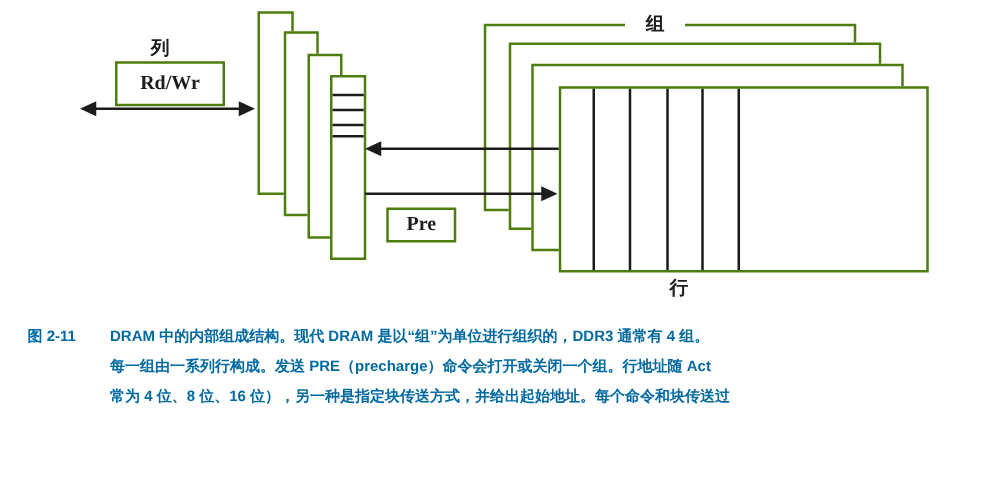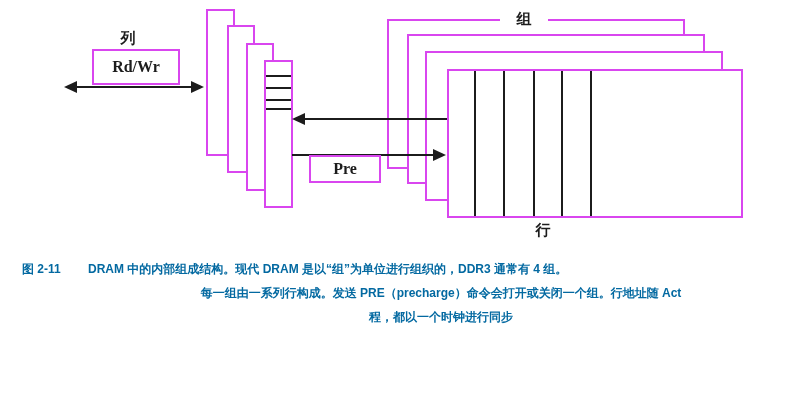--- a/index.html
+++ b/index.html
@@ -1,20 +1,20 @@
 <!DOCTYPE html>
 <html><head>
 <meta charset="utf-8">
 <style>
   html,body{margin:0;padding:0;background:#ffffff;}
   #canvas{position:relative;width:800px;height:402px;background:#ffffff;overflow:hidden;
           font-family:"Liberation Sans","DejaVu Sans",sans-serif;color:#1c1c1c;}
 
   
-  .rect{position:absolute;background:#ffffff;border:2px solid #d946ef;box-sizing:border-box;}
+  .rect{position:absolute;background:#ffffff;border:2px solid #4d7c0f;box-sizing:border-box;}
 
   
   .dlabel{position:absolute;font-size:15px;font-weight:bold;text-align:center;
           font-family:"Liberation Sans","DejaVu Sans",sans-serif;}
 
   
   .boxlabel{display:flex;align-items:center;justify-content:center;width:100%;height:100%;
             font-family:"Liberation Serif","DejaVu Serif",serif;font-weight:bold;font-size:16px;}
 
   
@@ -24,21 +24,21 @@
   .ahead.right{border-width:6px 0 6px 13px;border-color:transparent transparent transparent #1c1c1c;}
 
   
   .hline{position:absolute;left:0;width:100%;height:2px;background:#1c1c1c;}
   .vline{position:absolute;top:0;height:100%;width:2px;background:#1c1c1c;}
 
   
   .caption{position:absolute;left:22px;top:257px;width:772px;font-weight:bold;
            font-size:12px;line-height:24px;color:#0369a1;}
   .cap-line{white-space:nowrap;}
-  .cap-line.indent{padding-left:66px;text-align:center;}
+  .cap-line.indent{padding-left:66px;}
   .fignum{display:inline-block;width:66px;}
 
   
   .z1{z-index:1}.z2{z-index:2}.z3{z-index:3}.z4{z-index:4}
   .z6{z-index:6}.z7{z-index:7}.z8{z-index:8}
 </style>
 </head>
 <body>
 
 <div id="canvas">
@@ -63,21 +63,21 @@
     <div class="hline" style="top:46px;"></div>
   </div>
 
   <div class="aline z6" style="left:301px;top:118px;width:146px;"></div>
   <div class="ahead left z6" style="left:292px;top:113px;"></div>
 
 
   <div class="aline z6" style="left:292px;top:154px;width:144px;"></div>
   <div class="ahead right z6" style="left:433px;top:149px;"></div>
 
-  <div class="rect z7" style="left:309px;top:155px;width:72px;height:28px;">
+  <div class="rect z7" style="left:309px;top:166px;width:56px;height:28px;">
     <div class="boxlabel">Pre</div>
   </div>
 
   <div class="rect z1" style="left:387px;top:19px;width:298px;height:150px;"></div>
   <div class="rect z2" style="left:407px;top:34px;width:298px;height:150px;"></div>
   <div class="rect z3" style="left:425px;top:51px;width:298px;height:150px;"></div>
   <div class="rect z4" style="left:447px;top:69px;width:296px;height:149px;">
     <div class="vline" style="left:25px;"></div>
     <div class="vline" style="left:54px;"></div>
     <div class="vline" style="left:84px;"></div>
@@ -85,16 +85,16 @@
     <div class="vline" style="left:141px;"></div>
   </div>
 
   <div class="dlabel z8" style="left:500px;top:10px;width:48px;height:20px;background:#ffffff;">组</div>
 
   <div class="dlabel z8" style="left:523px;top:221px;width:40px;">行</div>
 
   <div class="caption">
     <div class="cap-line"><span class="fignum">图 2-11</span><span>DRAM 中的内部组成结构。现代 DRAM 是以“组”为单位进行组织的，DDR3 通常有 4 组。</span></div>
     <div class="cap-line indent">每一组由一系列行构成。发送 PRE（precharge）命令会打开或关闭一个组。行地址随 Act</div>
-    <div class="cap-line indent">程，都以一个时钟进行同步</div>
+    <div class="cap-line indent">常为 4 位、8 位、16 位），另一种是指定块传送方式，并给出起始地址。每个命令和块传送过</div>
   </div>
 
 </div>
 
 </body></html>

